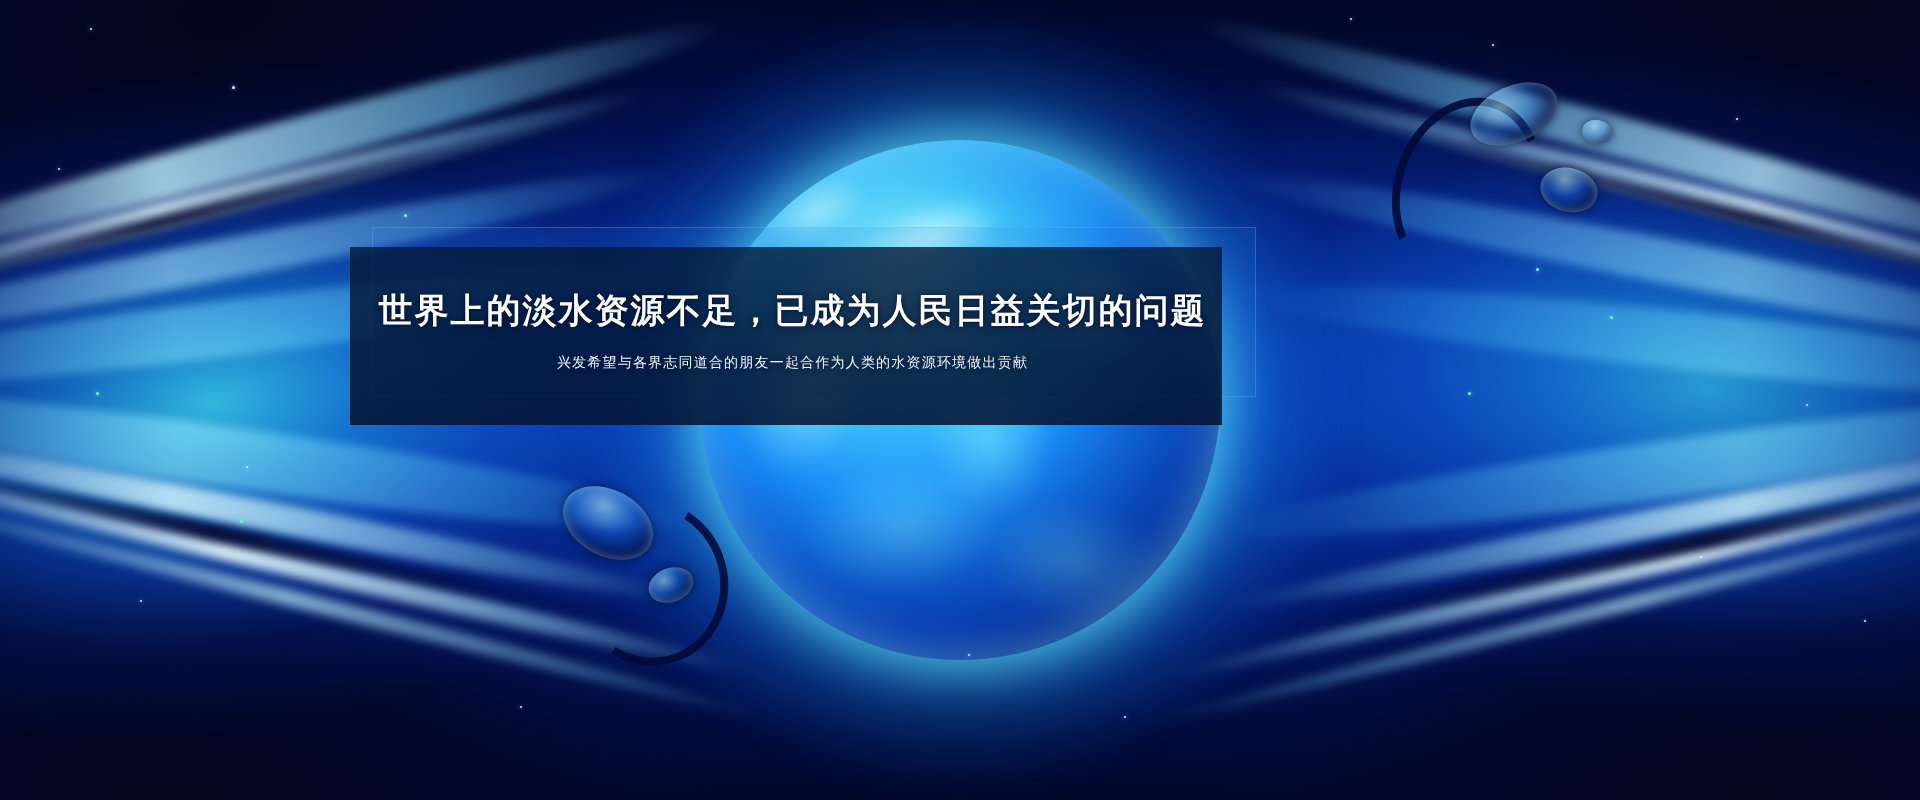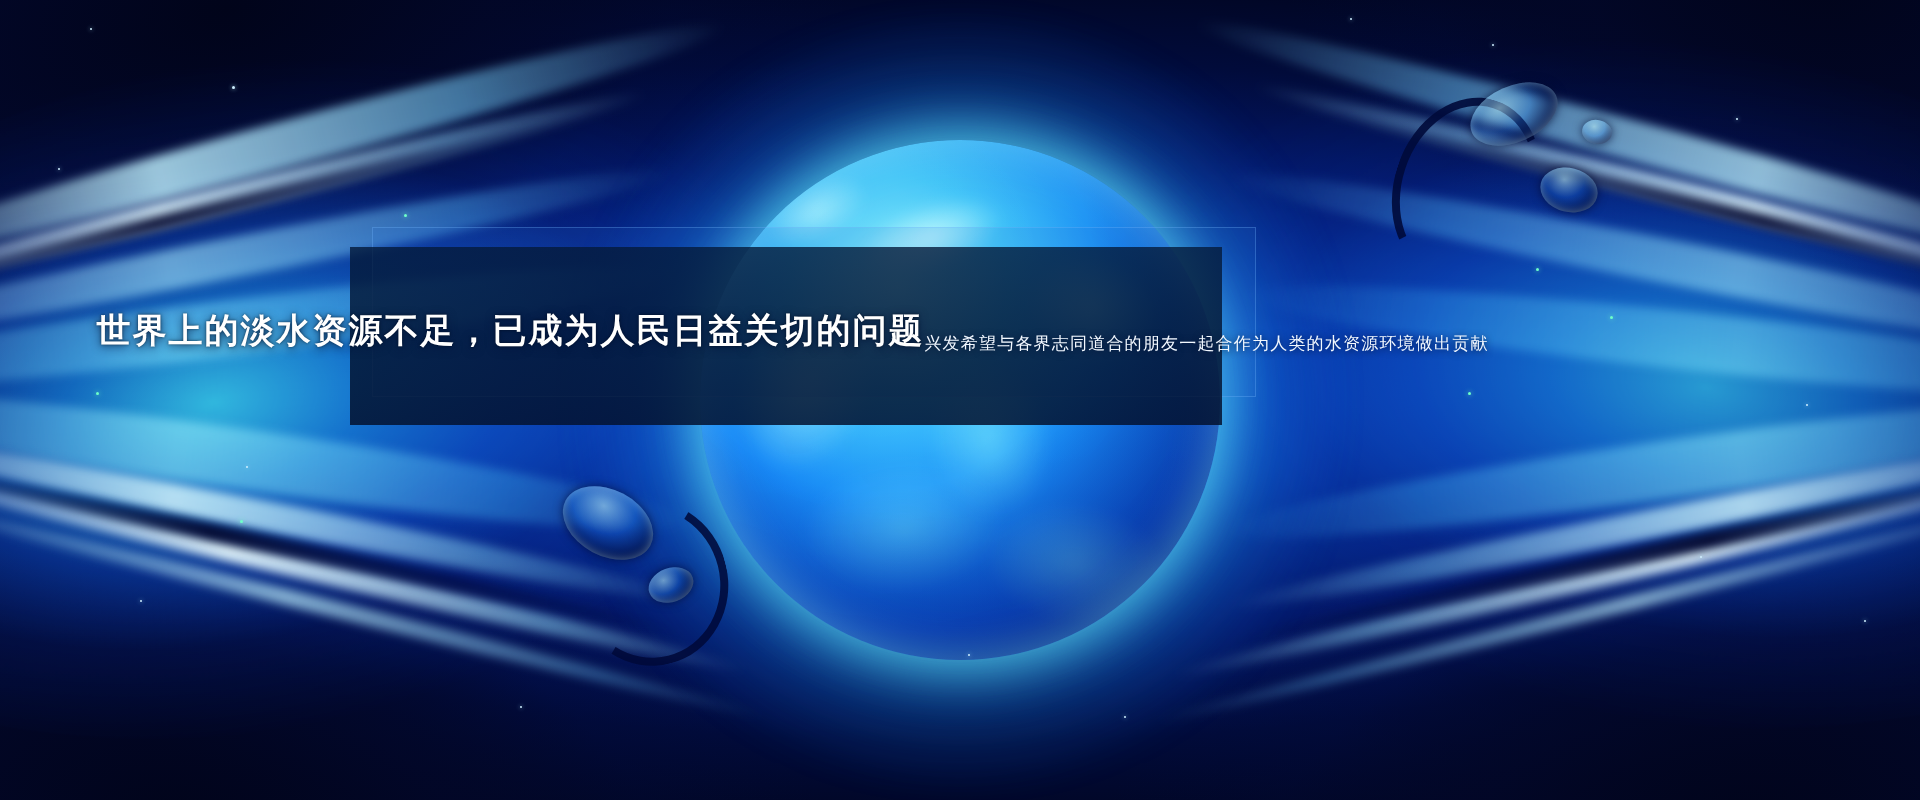--- a/index.html
+++ b/index.html
@@ -324,37 +324,37 @@
     background: linear-gradient(180deg,
       rgba(4,26,58,0.80) 0%,
       rgba(3,22,52,0.84) 50%,
       rgba(3,18,48,0.86) 100%);
     box-sizing: border-box;
   }
   .text-stack {
     position: absolute;
     inset: 0;
     display: flex;
-    flex-direction: row;
+    flex-direction: column;
     align-items: center;
     justify-content: center;
   }
   .headline {
     font-size: 34px;
     font-weight: bold;
     letter-spacing: 2px;
     color: #ffffff;
     text-shadow: 0 2px 10px rgba(0,20,60,0.85), 0 0 3px rgba(0,0,0,0.6);
     white-space: nowrap;
     margin: 0;
     line-height: 1.1;
   }
   .subline {
     margin: 26px 0 0 0;
-    font-size: 17px;
+    font-size: 14px;
     letter-spacing: 1.2px;
     color: #f2f8ff;
     text-shadow: 0 1px 7px rgba(0,16,50,0.9);
     white-space: nowrap;
     line-height: 1.1;
   }
 </style>
 </head>
 <body>
 

